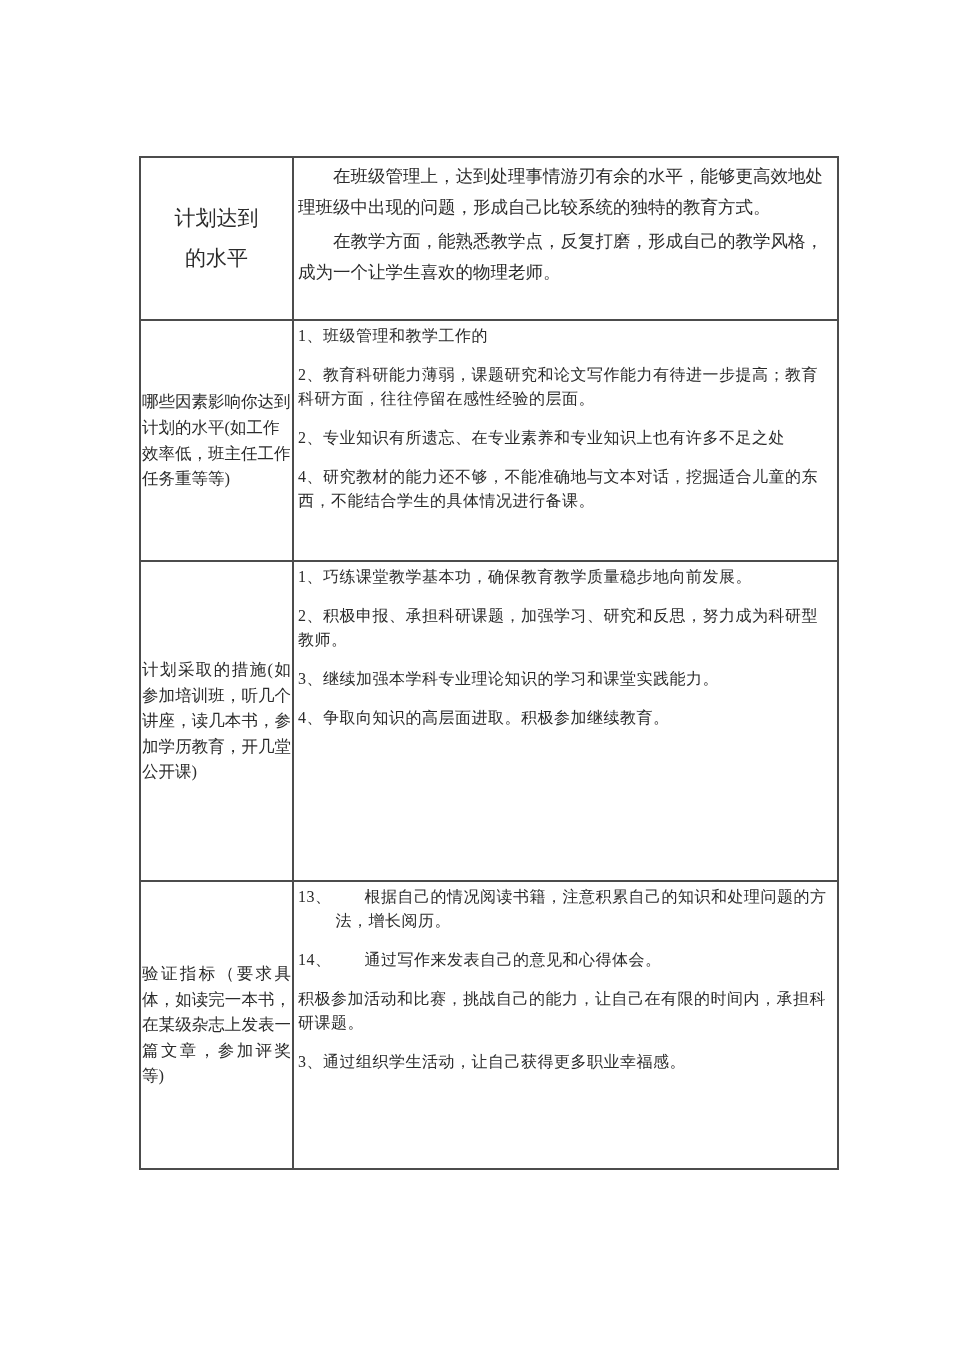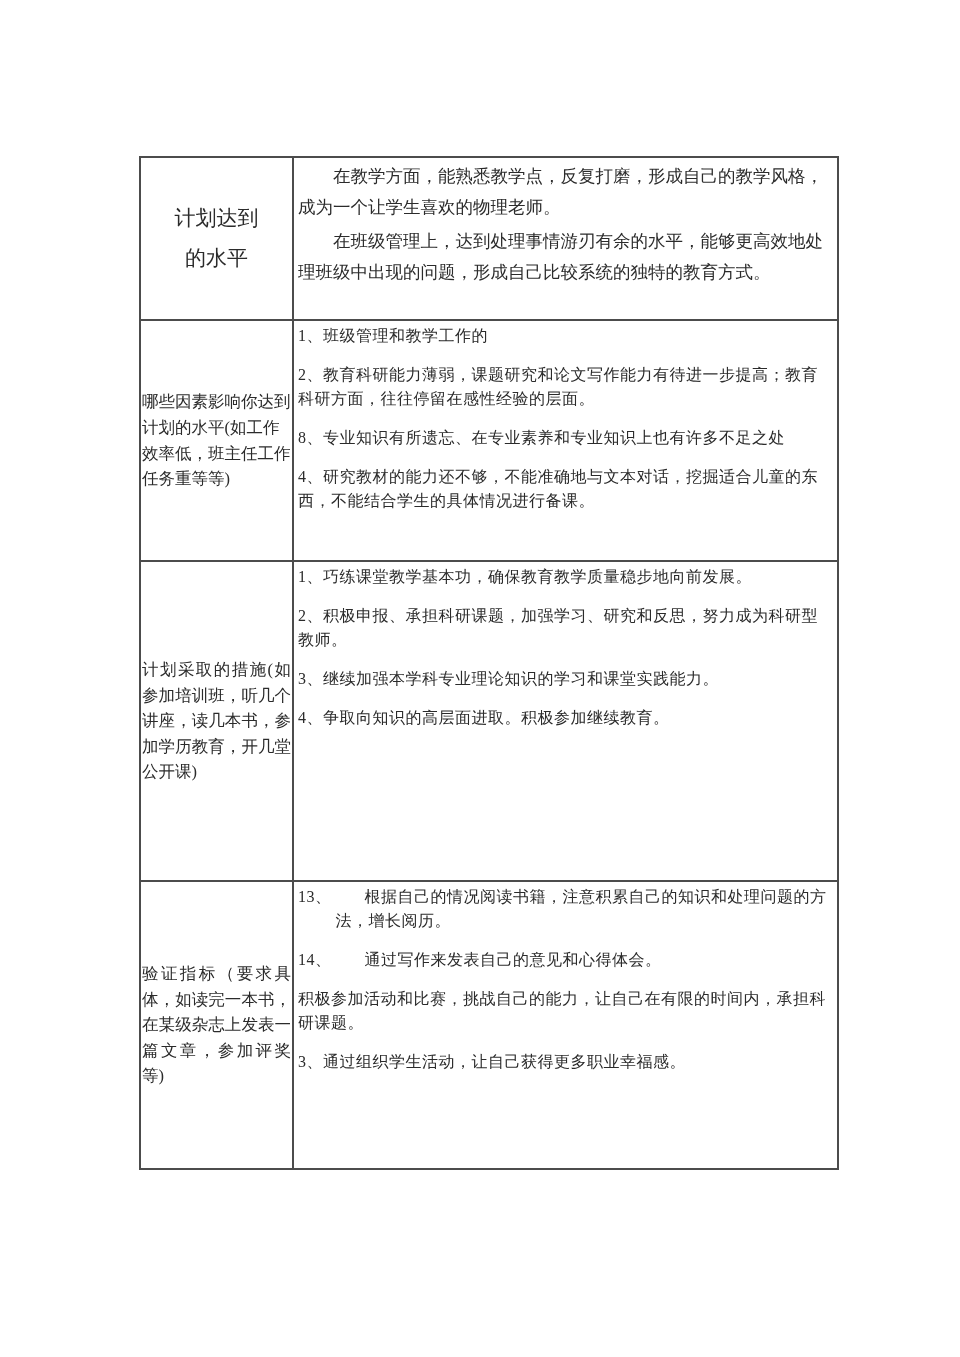--- a/index.html
+++ b/index.html
@@ -70,33 +70,33 @@
 <body>
 
 <div class="page" data-name="document-page">
   <div class="planning-table" data-name="planning-table">
   <div class="row" data-name="row-planned-level">
     <div class="label-cell" data-name="row-label-cell">
       <div class="label-text" data-name="row-label">计划达到
 的水平</div>
     </div>
     <div class="content-cell" data-name="row-content-cell">
+          <p class="para indent" data-name="content-paragraph">在班级管理上，达到处理事情游刃有余的水平，能够更高效地处理班级中出现的问题，形成自己比较系统的独特的教育方式。</p>
           <p class="para indent" data-name="content-paragraph">在教学方面，能熟悉教学点，反复打磨，形成自己的教学风格，成为一个让学生喜欢的物理老师。</p>
-          <p class="para indent" data-name="content-paragraph">在班级管理上，达到处理事情游刃有余的水平，能够更高效地处理班级中出现的问题，形成自己比较系统的独特的教育方式。</p>
         </div>
   </div>
 
   <div class="row" data-name="row-influencing-factors">
     <div class="label-cell" data-name="row-label-cell">
       <div class="label-text" data-name="row-label">哪些因素影响你达到计划的水平(如工作效率低，班主任工作任务重等等)</div>
     </div>
     <div class="content-cell" data-name="row-content-cell">
           <p class="para" data-name="content-paragraph">1、班级管理和教学工作的</p>
           <p class="para" data-name="content-paragraph">2、教育科研能力薄弱，课题研究和论文写作能力有待进一步提高；教育科研方面，往往停留在感性经验的层面。</p>
-          <p class="para" data-name="content-paragraph">8、专业知识有所遗忘、在专业素养和专业知识上也有许多不足之处</p>
+          <p class="para" data-name="content-paragraph">2、专业知识有所遗忘、在专业素养和专业知识上也有许多不足之处</p>
           <p class="para" data-name="content-paragraph">4、研究教材的能力还不够，不能准确地与文本对话，挖掘适合儿童的东西，不能结合学生的具体情况进行备课。</p>
         </div>
   </div>
 
   <div class="row" data-name="row-planned-measures">
     <div class="label-cell" data-name="row-label-cell">
       <div class="label-text" data-name="row-label">计划采取的措施(如参加培训班，听几个讲座，读几本书，参加学历教育，开几堂公开课)</div>
     </div>
     <div class="content-cell" data-name="row-content-cell">
           <p class="para" data-name="content-paragraph">1、巧练课堂教学基本功，确保教育教学质量稳步地向前发展。</p>

